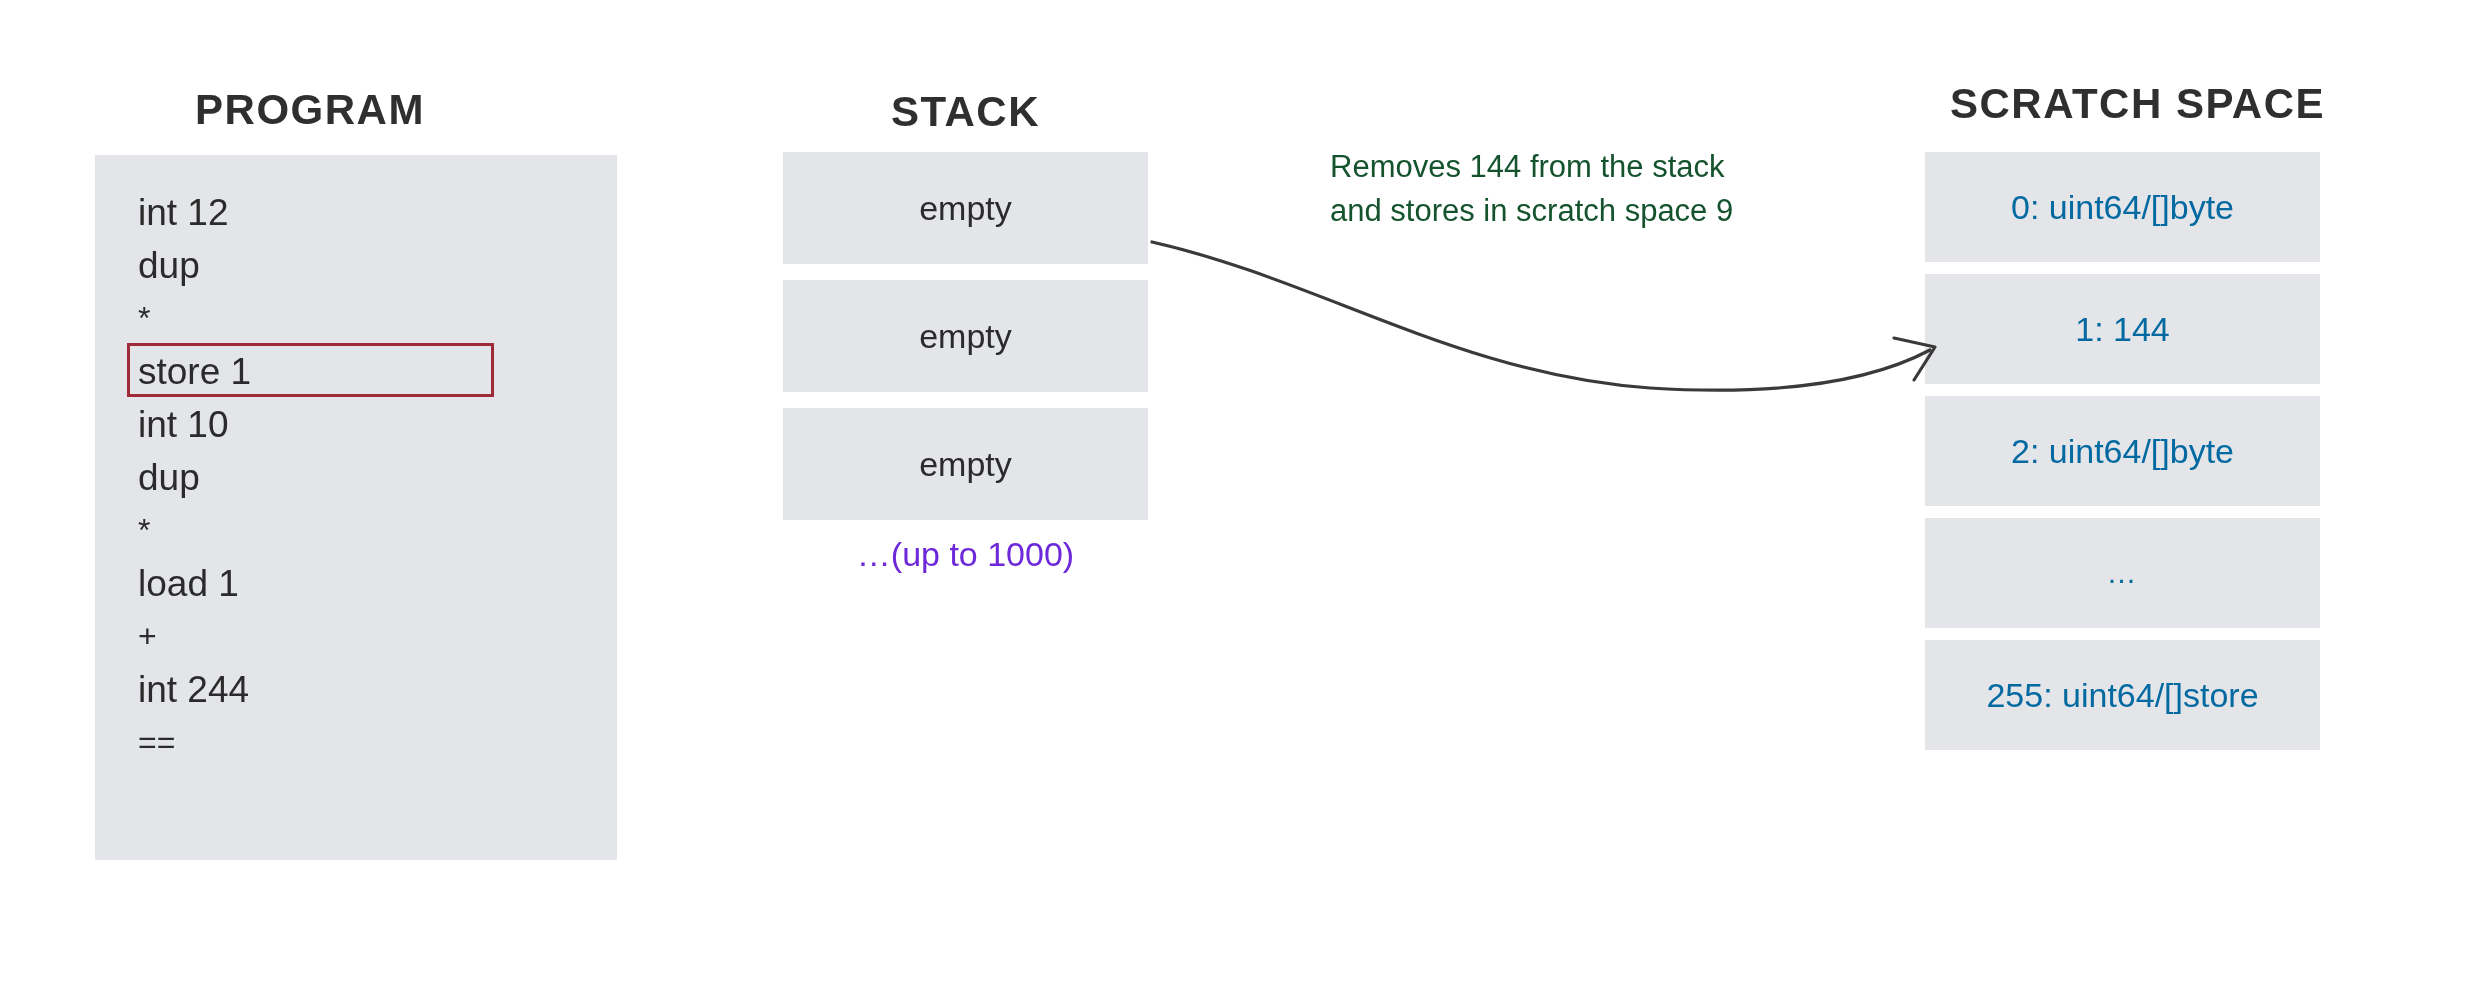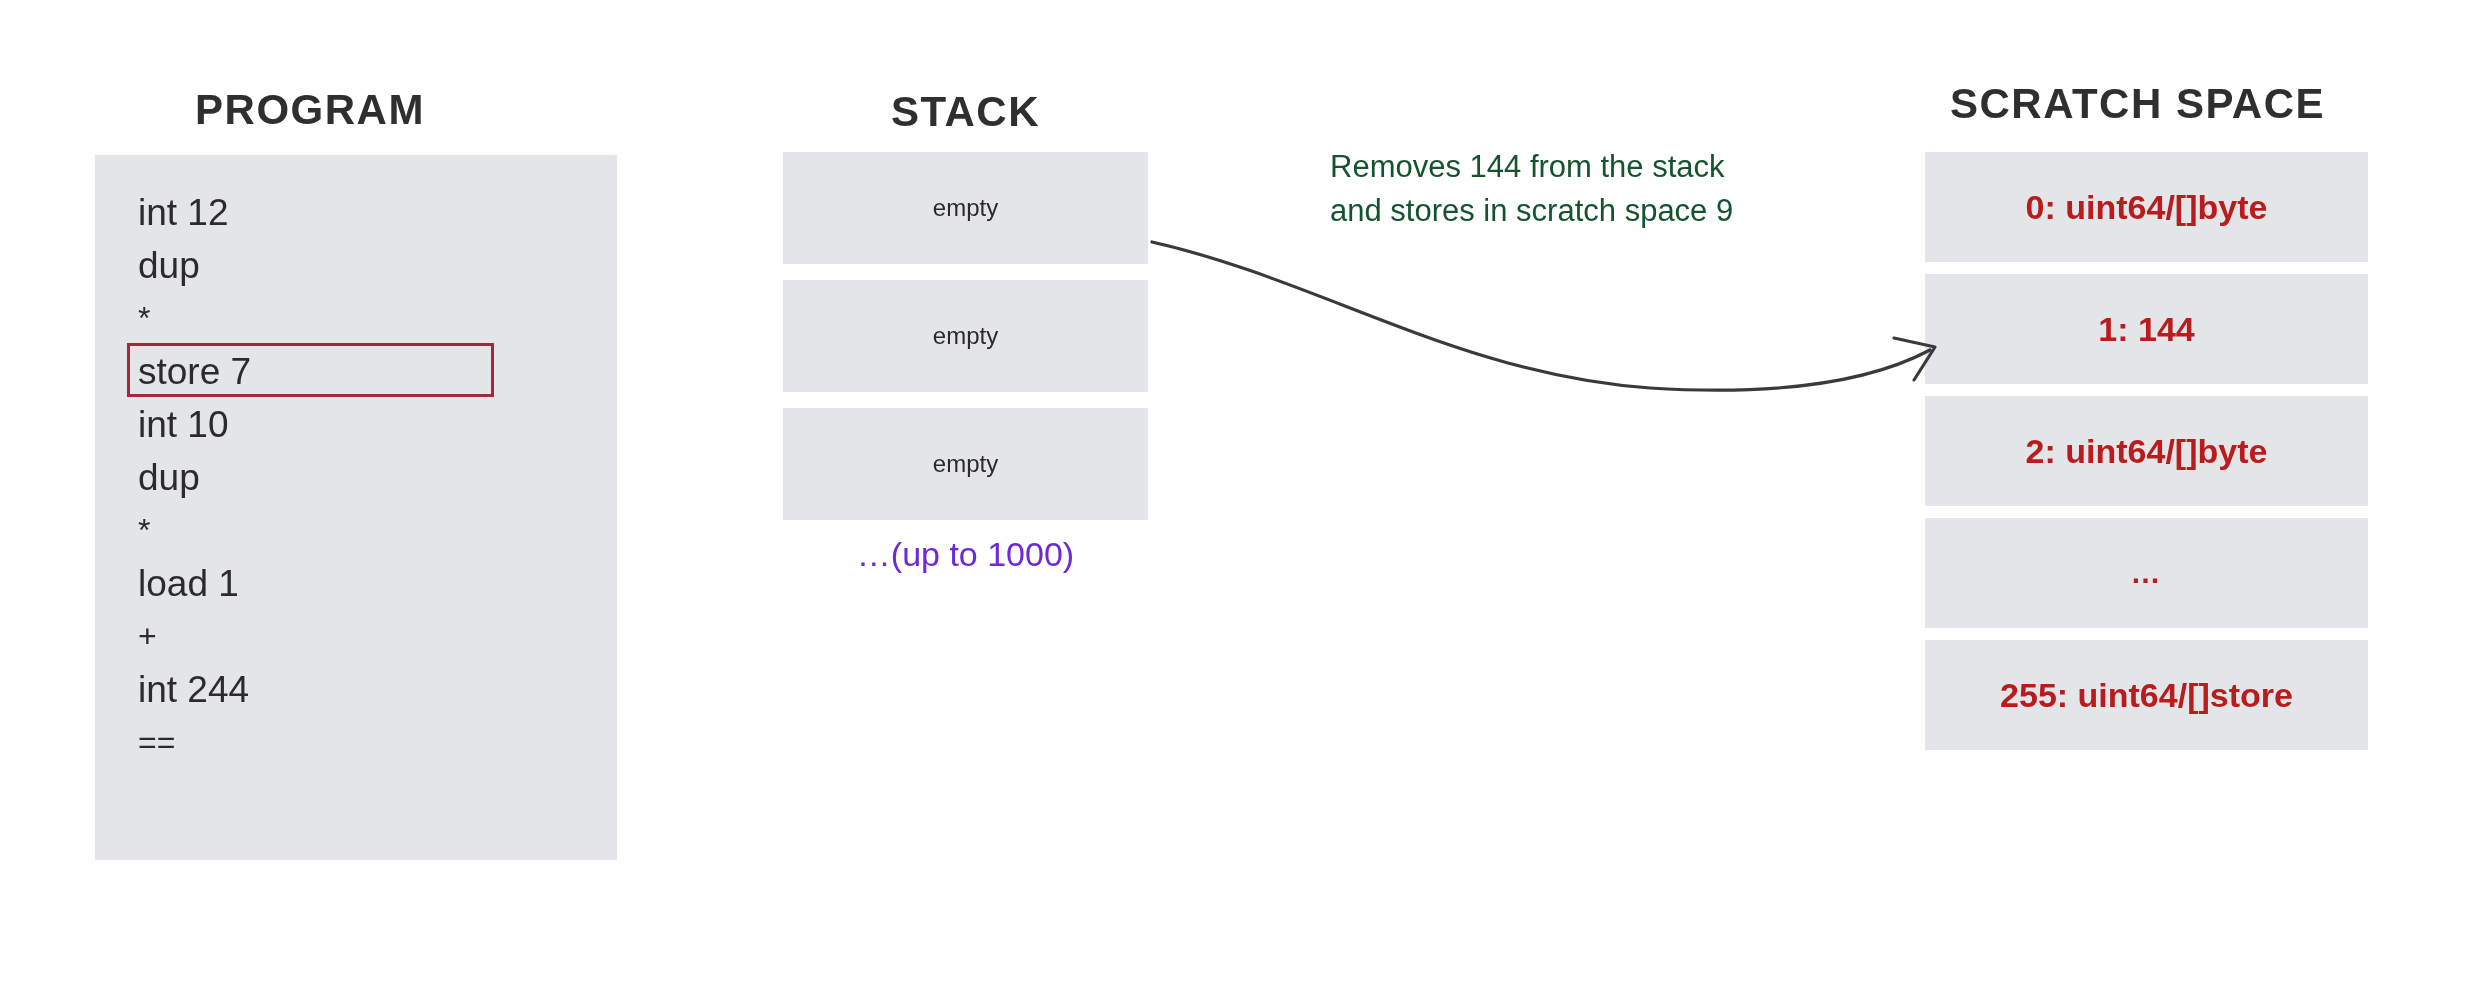--- a/index.html
+++ b/index.html
@@ -82,21 +82,21 @@
     width: 365px;
   }
   .stack-cell {
     width: 365px;
     height: 112px;
     margin-bottom: 16px;
     background: #e3e5e9;
     display: flex;
     align-items: center;
     justify-content: center;
-    font-size: 24px;
+    font-size: 34px;
     color: #2b2b2b;
   }
   #stack-more {
     position: absolute;
     left: 783px;
     top: 535px;
     width: 365px;
     text-align: center;
     font-size: 34px;
     color: #6d28d9;
@@ -104,31 +104,30 @@
   }
 
   
   #scratch-column {
     position: absolute;
     left: 1925px;
     top: 152px;
     width: 425px;
   }
   .scratch-cell {
-    width: 443px;
+    width: 395px;
     height: 110px;
     margin-bottom: 12px;
     background: #e3e5e9;
     display: flex;
     align-items: center;
     justify-content: center;
     font-size: 34px;
-    color: #b91c1c;
+    color: #0369a1;
     white-space: nowrap;
-    font-weight: bold;
   }
   .scratch-cell.ellipsis {
     font-size: 30px;
     letter-spacing: 2px;
   }
 
   
   #annotation {
     position: absolute;
     left: 1330px;
@@ -156,21 +155,21 @@
 <div id="canvas">
 
   <div class="col-heading" id="program-heading">PROGRAM</div>
 
   <div id="program-panel"></div>
 
   <div id="program-list">
     <div class="program-line">int 12</div>
     <div class="program-line">dup</div>
     <div class="program-line symbol">*</div>
-    <div class="program-line highlighted">store 7</div>
+    <div class="program-line highlighted">store 1</div>
     <div class="program-line">int 10</div>
     <div class="program-line">dup</div>
     <div class="program-line symbol">*</div>
     <div class="program-line">load 1</div>
     <div class="program-line symbol">+</div>
     <div class="program-line">int 244</div>
     <div class="program-line symbol">==</div>
   </div>
 
   <div id="store-highlight-box"></div>

